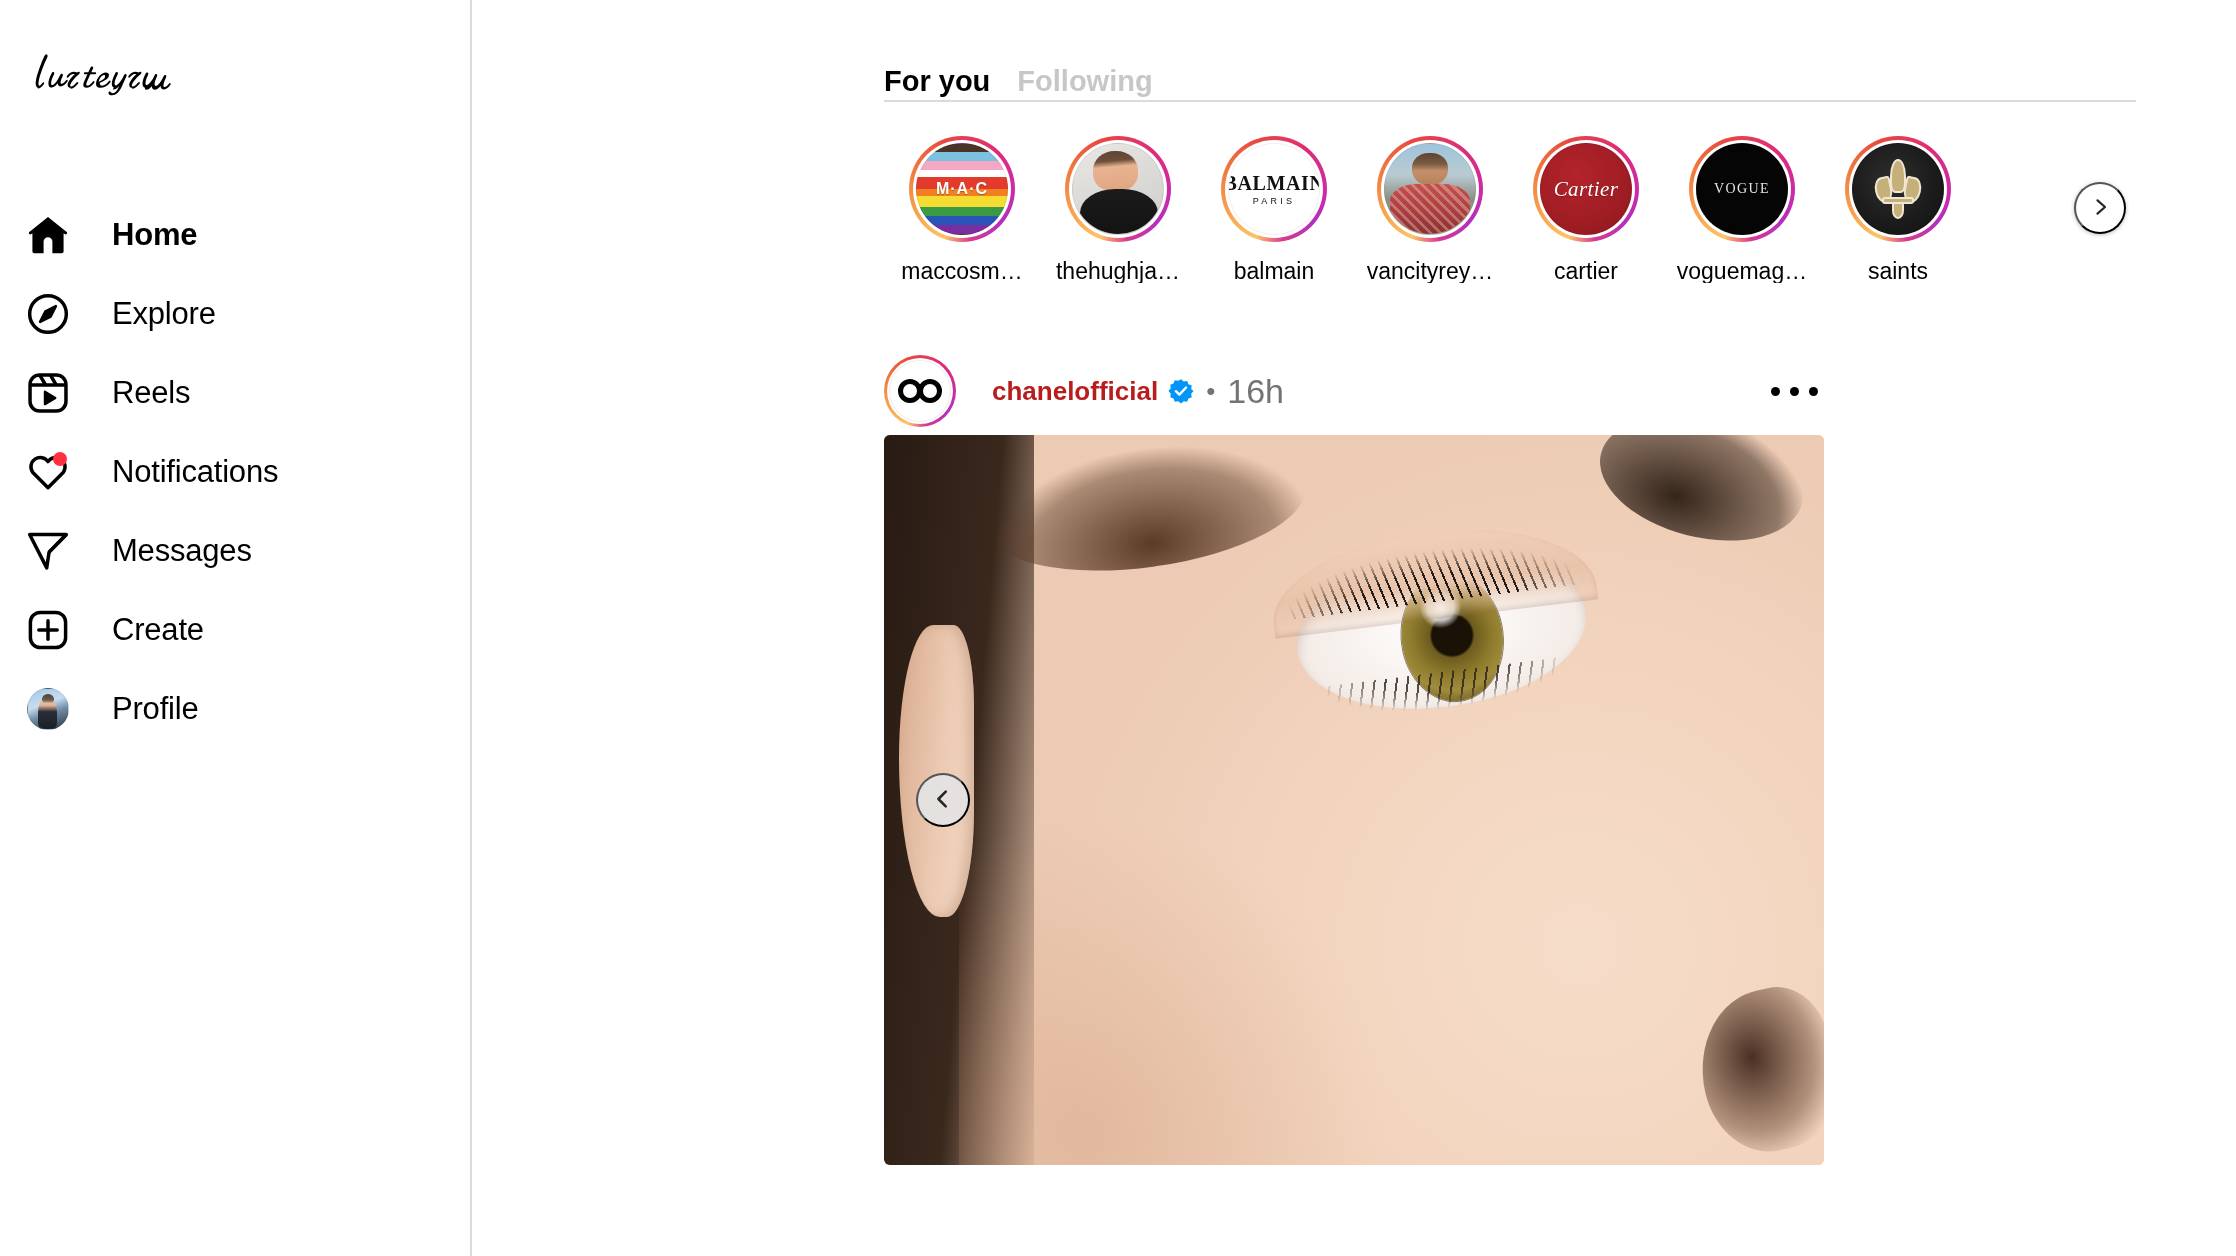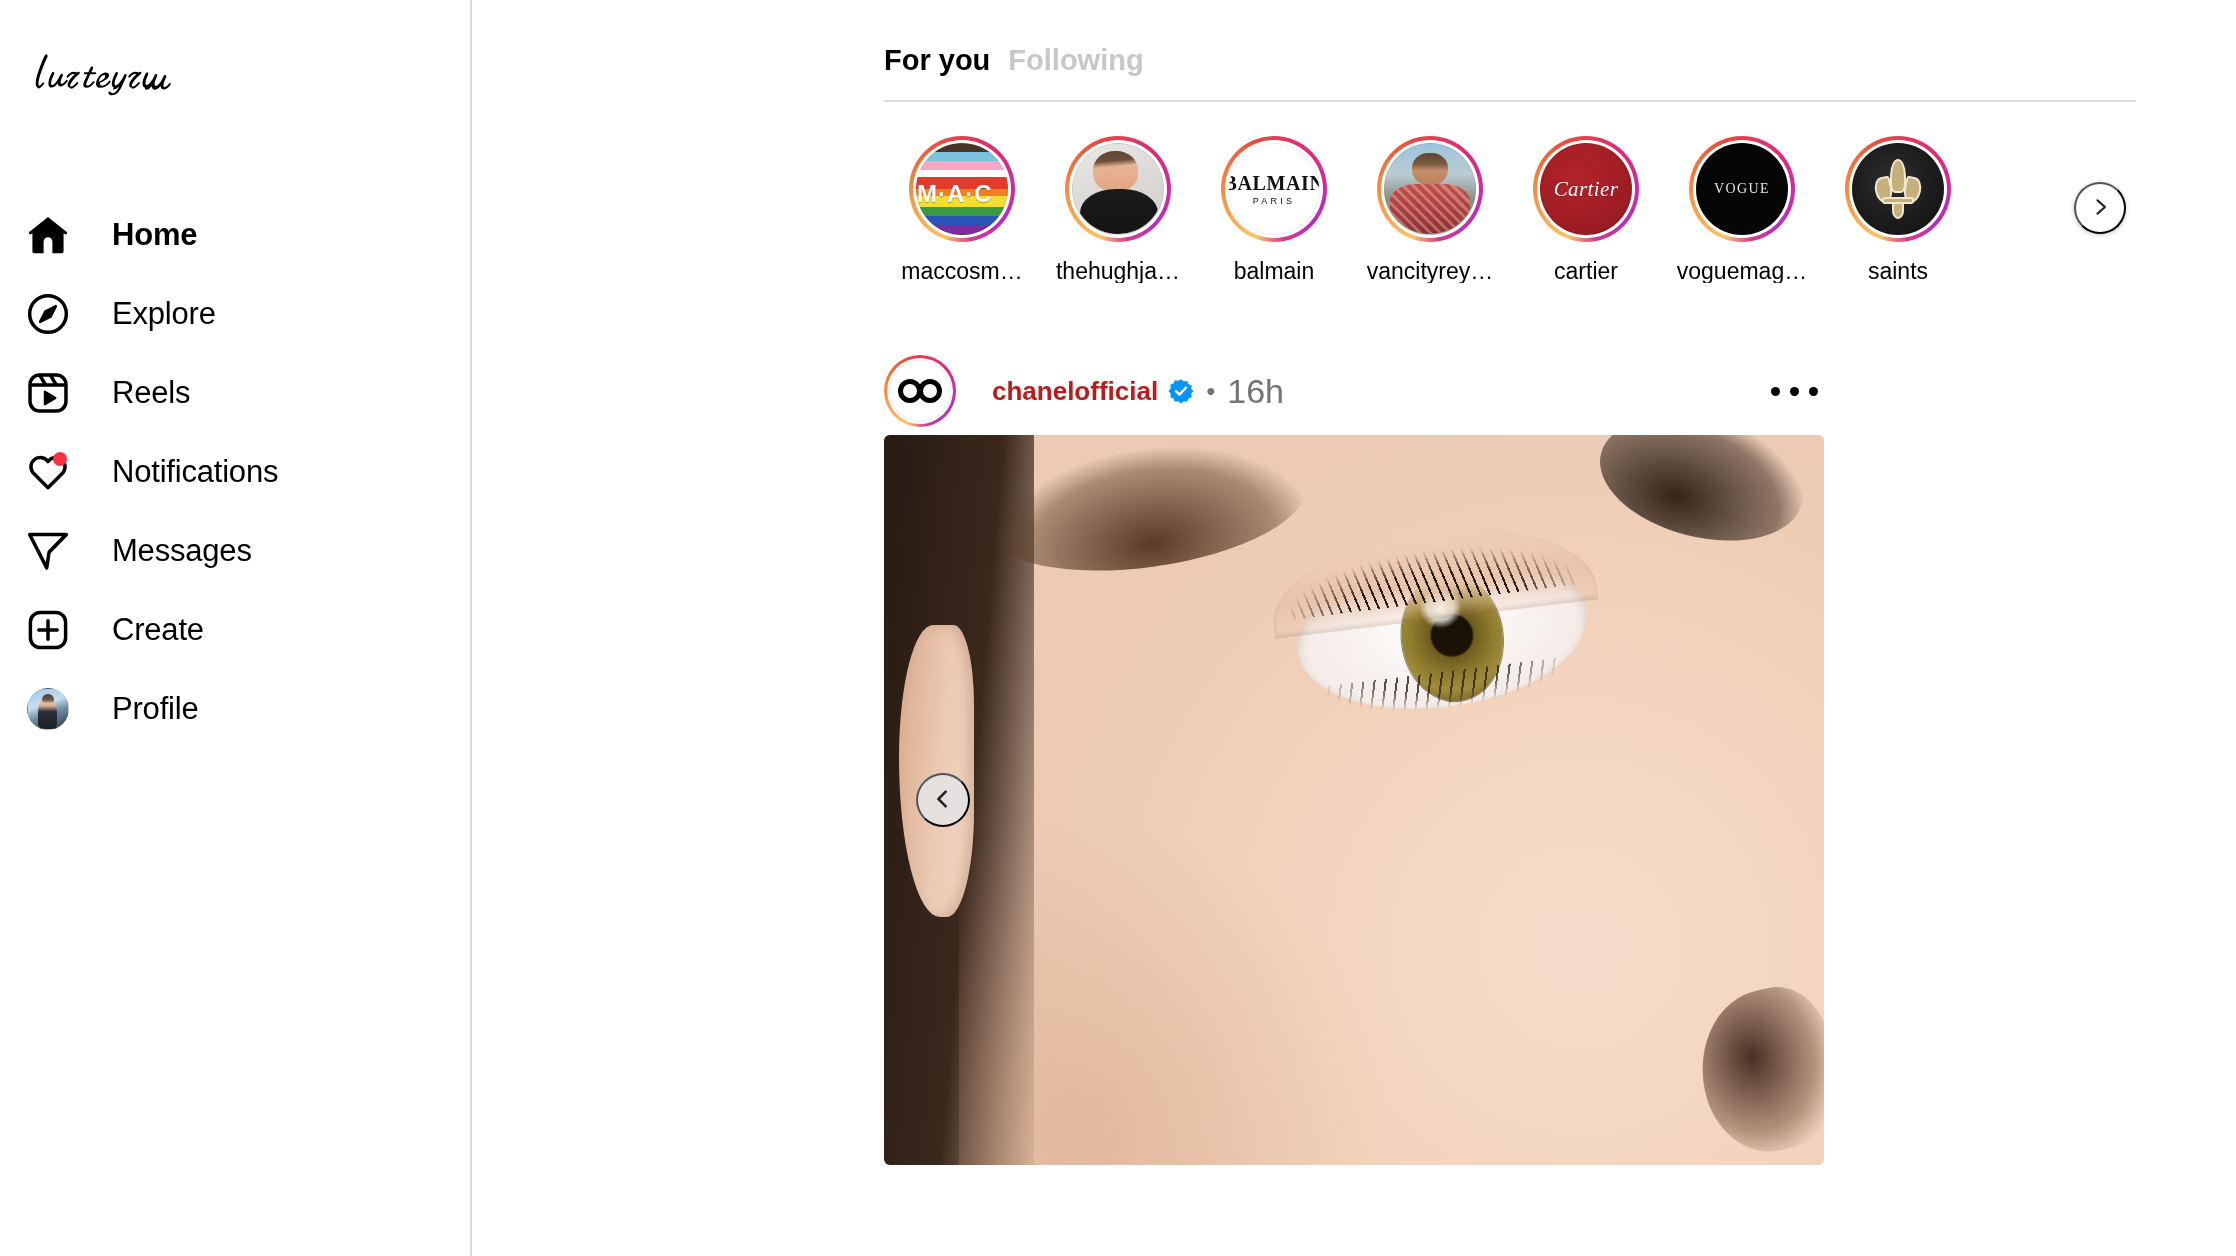--- a/index.html
+++ b/index.html
@@ -128,22 +128,22 @@
   #feed {
     position: absolute;
     left: 412px;
     top: 0;
     width: 1252px;
   }
 
   
   .tabs {
     display: flex;
-    align-items: flex-start;
-    gap: 18px;
+    align-items: flex-end;
+    gap: 27px;
     height: 96px;
     padding-top: 46px;
   }
   .tab {
     font-size: 29px;
     line-height: 1;
     cursor: pointer;
     white-space: nowrap;
   }
   .tab.active { color: #000000; font-weight: 700; }
@@ -237,22 +237,22 @@
       #f5a8c4 19%, #f5a8c4 29%,
       #ffffff 29%, #ffffff 37%,
       #e23b2e 37%, #e23b2e 50%,
       #f08020 50%, #f08020 58%,
       #f5dc32 58%, #f5dc32 70%,
       #3a9a44 70%, #3a9a44 80%,
       #2a55b8 80%, #2a55b8 90%,
       #7a2d9e 90%, #7a2d9e 100%); }
   .av-mac .mac-wordmark {
     position: absolute; left: 0; right: 0; top: 40%;
-    text-align: left; color: #fff; font-weight: 700;
-    font-size: 24px; letter-spacing: 1px;
+    text-align: center; color: #fff; font-weight: 700;
+    font-size: 16px; letter-spacing: 1px;
     font-family: "Liberation Sans", sans-serif;
     text-shadow: 0 1px 1px rgba(0,0,0,.3);
   }
 
   .av-hugh { background: linear-gradient(155deg,#e9e9e7 0%,#dedcd8 40%,#cfcdc9 100%); }
   .av-hugh::before{
     content:""; position:absolute; left:22%; top:8%;
     width:50%; height:44%; border-radius:48% 48% 42% 42%;
     background: linear-gradient(175deg,#5d4433 0%,#6d4f3a 26%,#e8b391 40%,#e0a582 100%);
   }

